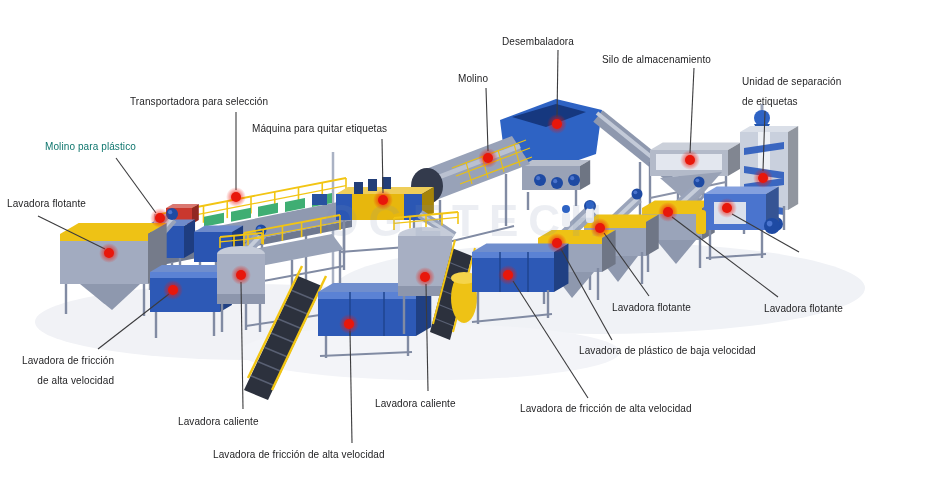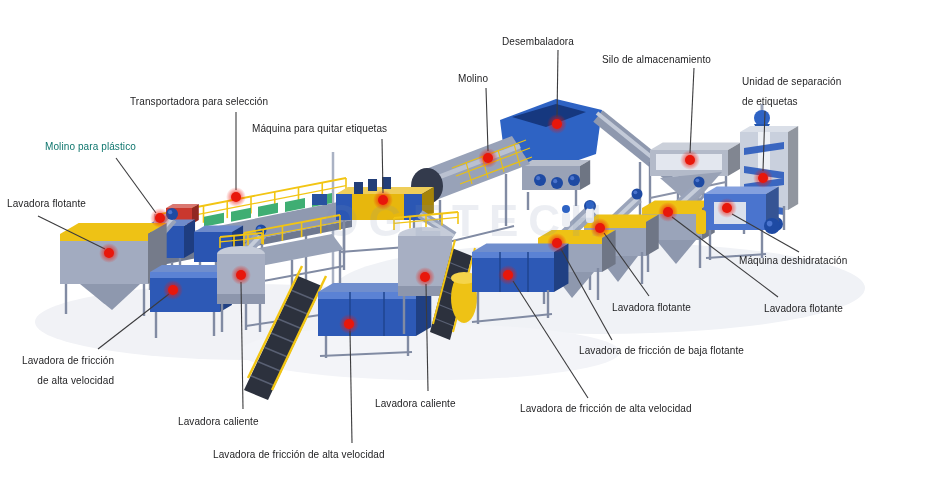--- a/index.html
+++ b/index.html
@@ -427,18 +427,17 @@
       <div class="lbl" style="left: 130px; top: 92px; color: rgb(29, 29, 31);">Transportadora para selección</div>
       <div class="lbl" style="left: 252px; top: 119px; color: rgb(29, 29, 31);">Máquina para quitar etiquetas</div>
       <div class="lbl" style="left: 45px; top: 137px; color: #0f766e;">Molino para plástico</div>
       <div class="lbl" style="left: 7px; top: 194px; color: rgb(29, 29, 31);">Lavadora flotante</div>
       <div class="lbl" style="left: 22px; top: 351px; color: rgb(29, 29, 31); text-align: right;">Lavadora de fricción
 de alta velocidad</div>
       <div class="lbl" style="left: 178px; top: 412px; color: rgb(29, 29, 31);">Lavadora caliente</div>
       <div class="lbl" style="left: 213px; top: 445px; color: rgb(29, 29, 31);">Lavadora de fricción de alta velocidad</div>
       <div class="lbl" style="left: 375px; top: 394px; color: rgb(29, 29, 31);">Lavadora caliente</div>
       <div class="lbl" style="left: 520px; top: 399px; color: rgb(29, 29, 31);">Lavadora de fricción de alta velocidad</div>
-      <div class="lbl" style="left: 579px; top: 341px; color: rgb(29, 29, 31);">Lavadora de fricción de baja flotante</div>
+      <div class="lbl" style="left: 579px; top: 341px; color: rgb(29, 29, 31);">Lavadora de plástico de baja velocidad</div>
       <div class="lbl" style="left: 612px; top: 298px; color: rgb(29, 29, 31);">Lavadora flotante</div>
       <div class="lbl" style="left: 764px; top: 299px; color: rgb(29, 29, 31);">Lavadora flotante</div>
-      <div class="lbl" style="left: 739px; top: 251px; color: rgb(29, 29, 31);">Máquina deshidratación</div>
     </div>
 </div>
 
 </body></html>

